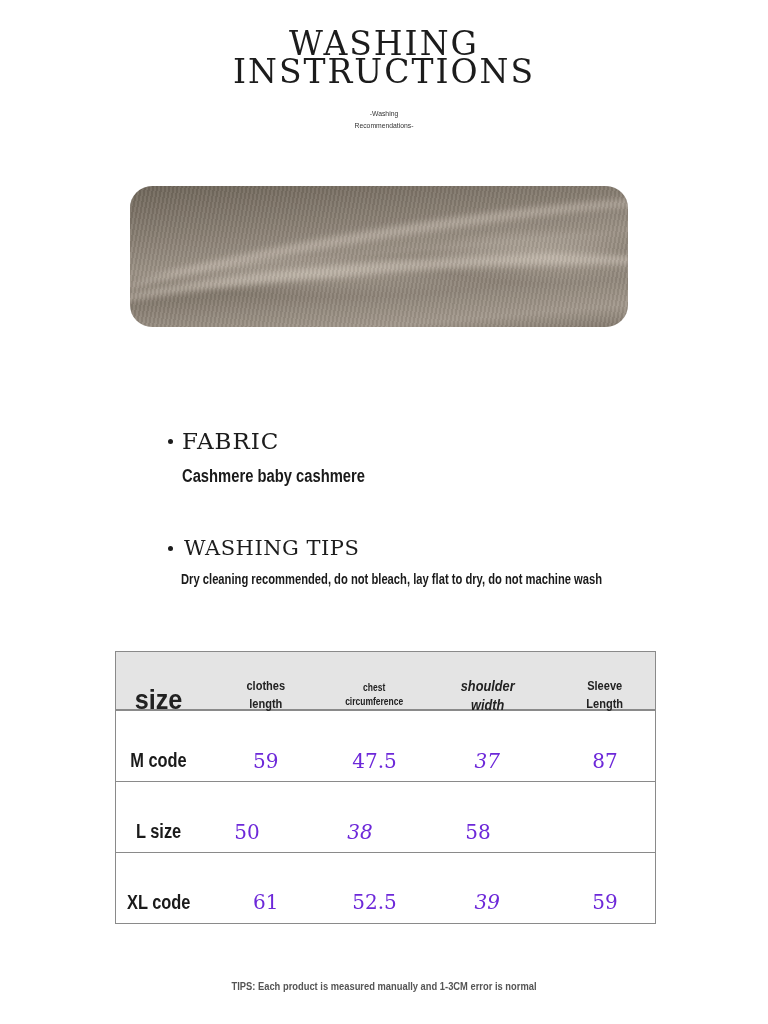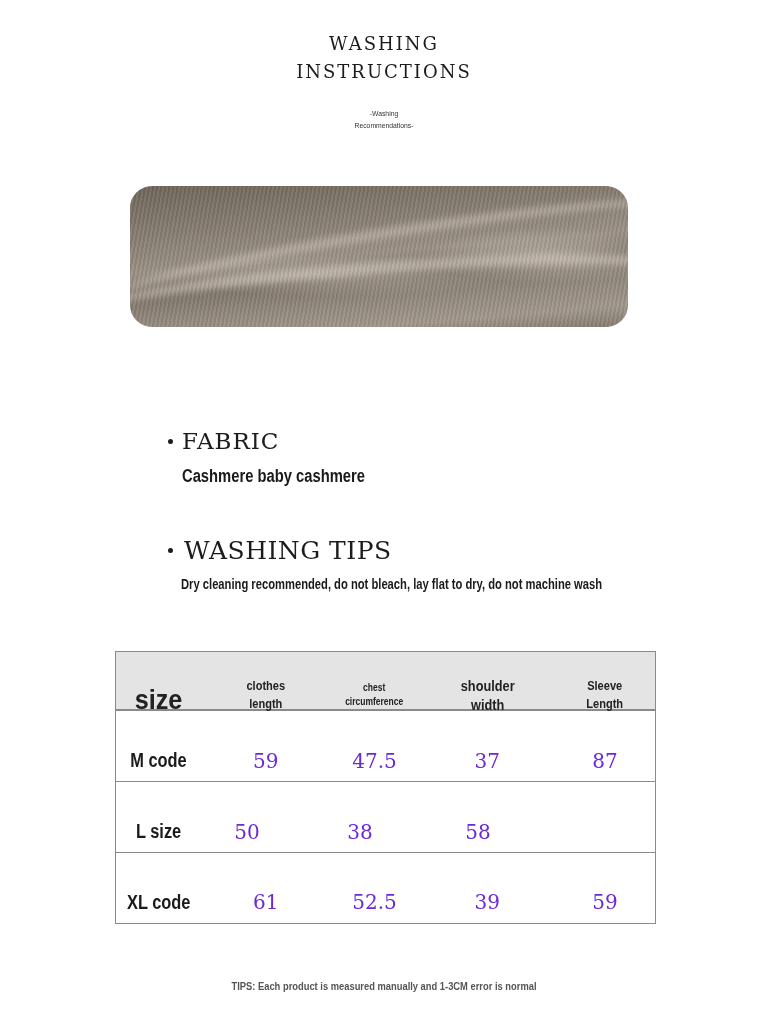--- a/index.html
+++ b/index.html
@@ -3,21 +3,21 @@
   <meta charset="utf-8">
   <style>
     * { margin: 0; padding: 0; box-sizing: border-box; }
     html, body { width: 768px; height: 1024px; background: #ffffff; overflow: hidden; }
     body { position: relative; font-family: "Liberation Sans", sans-serif; color: #1a1a1a; }
 
     .title {
       position: absolute; left: 0; width: 768px; top: 30px;
       text-align: center;
       font-family: "DejaVu Serif", serif;
-      font-size: 18px; line-height: 28px; letter-spacing: 2px;
+      font-size: 33px; line-height: 28px; letter-spacing: 2px;
       color: #1c1c1c; font-weight: normal;
     }
     .title span { display: block; }
 
     .subtitle {
       position: absolute; left: 0; width: 768px; top: 108px;
       text-align: center;
       font-family: "Liberation Sans", sans-serif;
       font-size: 8px; line-height: 12px; color: #333;
       transform: scaleX(0.85);
@@ -59,41 +59,41 @@
     }
     .bullet { display: inline-block; width: 5px; height: 5px; border-radius: 50%; background: #1c1c1c; margin-right: 9px; }
     .fabric { left: 168px; top: 428px; }
     .fabric .sec-heading { font-size: 23px; letter-spacing: 1px; }
     .fabric .sec-body {
       margin-top: 12px; margin-left: 14px;
       font-family: "Liberation Sans", sans-serif; font-size: 18px; font-weight: bold;
       color: #1a1a1a; transform: scaleX(0.82); transform-origin: left center; white-space: nowrap;
     }
     .tips { left: 168px; top: 536px; }
-    .tips .sec-heading { font-size: 25px; letter-spacing: 0.5px; }
+    .tips .sec-heading { font-size: 21px; letter-spacing: 0.5px; }
     .tips .bullet { margin-right: 11px; }
     .tips .sec-body {
       margin-top: 11px; margin-left: 13px;
       font-family: "Liberation Sans", sans-serif; font-size: 14px; font-weight: bold;
       color: #1a1a1a; transform: scaleX(0.8); transform-origin: left center; white-space: nowrap;
     }
 
     .size-table {
       position: absolute; left: 115px; top: 651px; width: 541px; height: 273px;
       border: 1.5px solid #8a8a8a; border-collapse: collapse;
     }
     .size-table .row { display: flex; width: 100%; }
     .size-table .hdr { height: 59px; background: #e4e4e4; border-bottom: 2px solid #8a8a8a; }
     .size-table .body-row { height: 71px; border-bottom: 1.5px solid #8a8a8a; }
     .size-table .body-row.last { border-bottom: none; height: 69px; }
     .cell { display: flex; align-items: center; justify-content: center; text-align: center; margin-top: 29px; }
     .c0 { width: 86px; }
     .c1 { width: 128px; }
     .c2 { width: 90px; align-items: center; }
-    .c3 { width: 136px; }
+    .c3 { width: 136px; font-style: italic; }
     .c4 { width: 100px; }
     .hdr .cell { font-family: "Liberation Sans", sans-serif; font-weight: bold; color: #222; }
     .h-size { font-size: 28px; transform: scaleX(0.9); padding-top: 10px; }
     .h-lbl { font-size: 13px; line-height: 18px; transform: scaleX(0.85); }
     .h-lbl.small { font-size: 10px; line-height: 14px; }
     .h-lbl.mid { font-size: 15px; line-height: 19px; }
     .h-lbl span { display: block; }
     .size-name {
       font-family: "Liberation Sans", sans-serif; font-weight: bold; font-size: 20px;
       color: #1a1a1a; transform: scaleX(0.82); white-space: nowrap;

